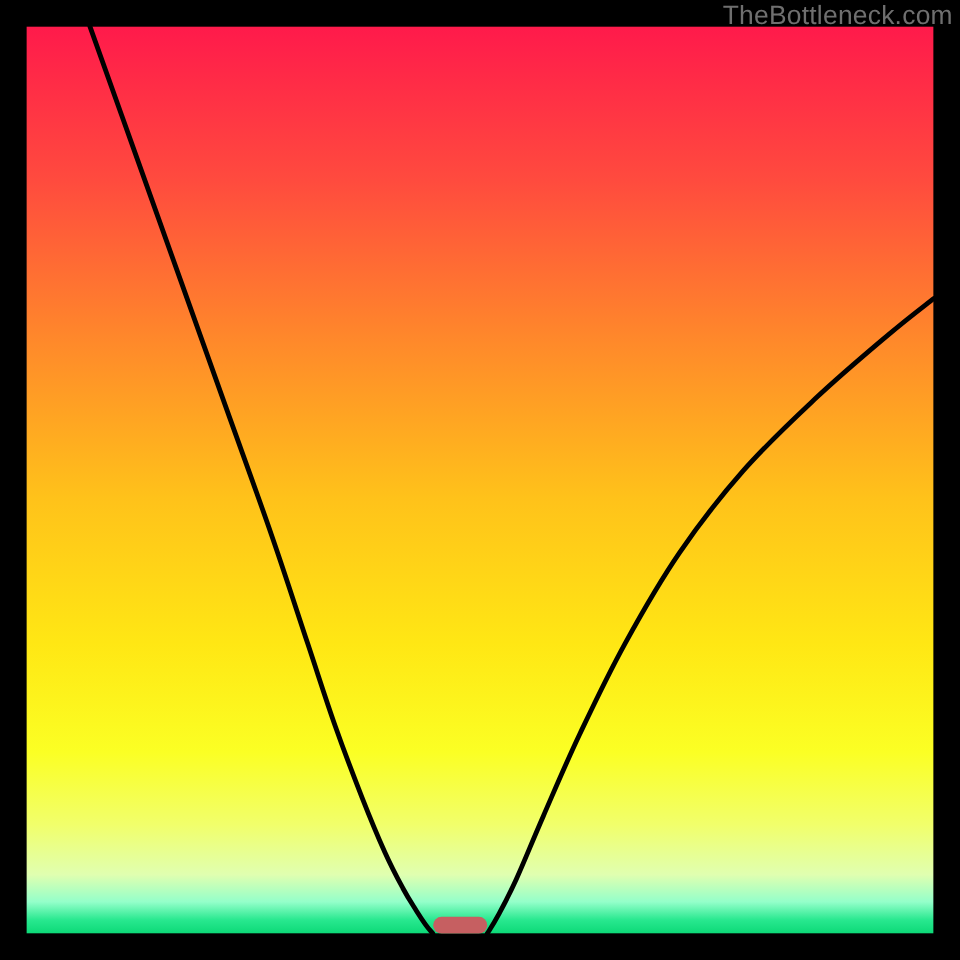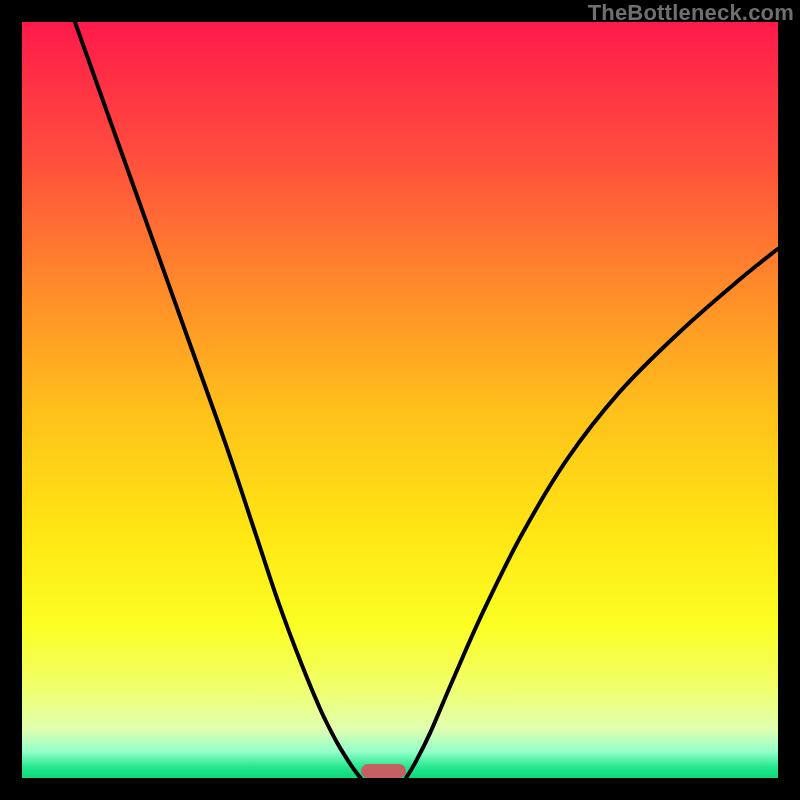--- a/index.html
+++ b/index.html
@@ -24,21 +24,21 @@
     left: 0;
     top: 0;
     width: 100%;
     height: 100%;
   }
   .watermark {
     position: absolute;
     right: 6px;
     top: 0px;
     font-size: 22px;
-    font-weight: 700;
+    font-weight: 400;
     color: #6f6f6f;
     letter-spacing: 0.2px;
     user-select: none;
   }
   svg.curves {
     position: absolute;
     left: 0;
     top: 0;
     width: 100%;
     height: 100%;

